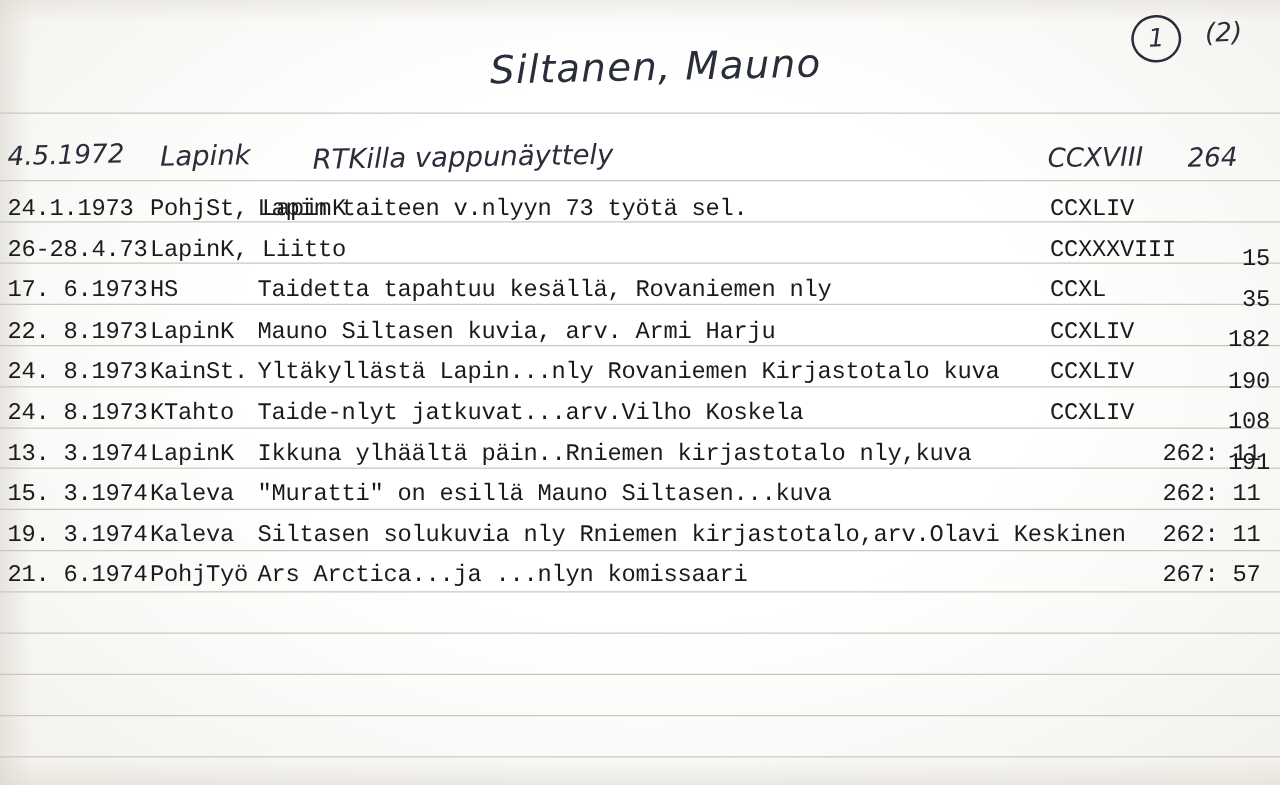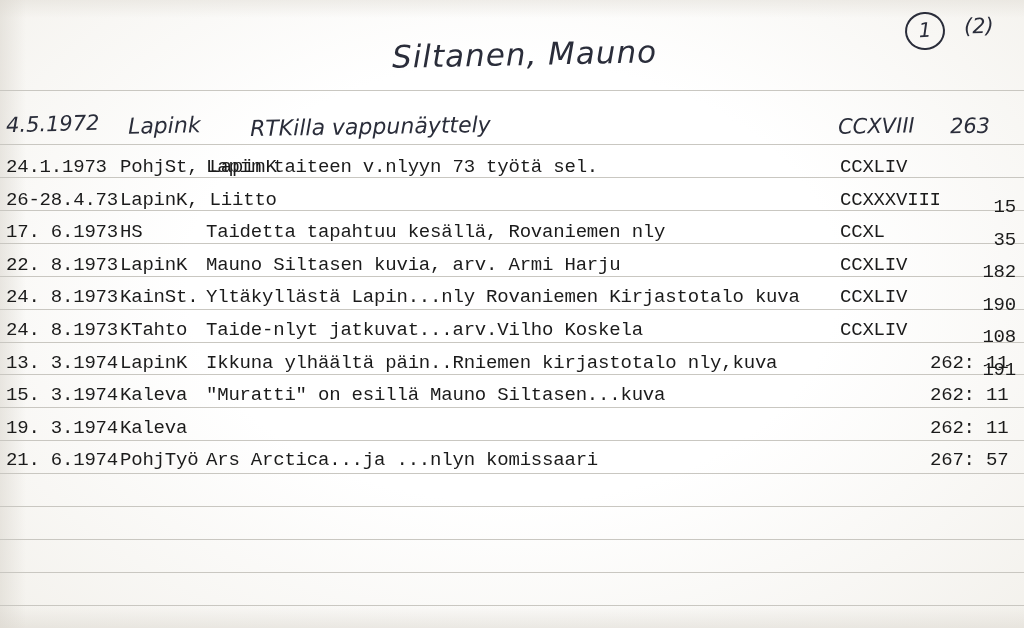--- a/index.html
+++ b/index.html
@@ -185,21 +185,21 @@
   <div id="page-num-1">1</div>
   <div id="page-num-2">(2)</div>
 
   <div id="hand-title">Siltanen, Mauno</div>
 
   <div id="hand-row">
     <span class="hr-date hand">4.5.1972</span>
     <span class="hr-source hand">Lapink</span>
     <span class="hr-desc hand">RTKilla vappunäyttely</span>
     <span class="hr-vol hand">CCXVIII</span>
-    <span class="hr-page hand">263</span>
+    <span class="hr-page hand">264</span>
   </div>
 
   <div id="entries">
       <div class="entry-row col-roman">
         <span class="e-date">24.1.1973</span>
         <span class="e-source">PohjSt, LapinK</span>
         <span class="e-desc">Lapin taiteen v.nlyyn 73 työtä  sel.</span>
         <span class="e-vol">CCXLIV</span>
         <span class="e-page">15</span>
       </div>
@@ -245,20 +245,21 @@
       </div>
       <div class="entry-row col-numeric">
         <span class="e-date">15. 3.1974</span>
         <span class="e-source">Kaleva</span>
         <span class="e-desc">"Muratti" on esillä Mauno Siltasen...kuva</span>
         <span class="e-combined">262: 11</span>
       </div>
       <div class="entry-row col-numeric">
         <span class="e-date">19. 3.1974</span>
         <span class="e-source">Kaleva</span>
+        <span class="e-desc">Siltasen solukuvia nly Rniemen kirjastotalo,arv.Olavi Keskinen</span>
         <span class="e-combined">262: 11</span>
       </div>
       <div class="entry-row col-numeric">
         <span class="e-date">21. 6.1974</span>
         <span class="e-source">PohjTyö</span>
         <span class="e-desc">Ars Arctica...ja ...nlyn komissaari</span>
         <span class="e-combined">267: 57</span>
       </div>
     </div>
 

